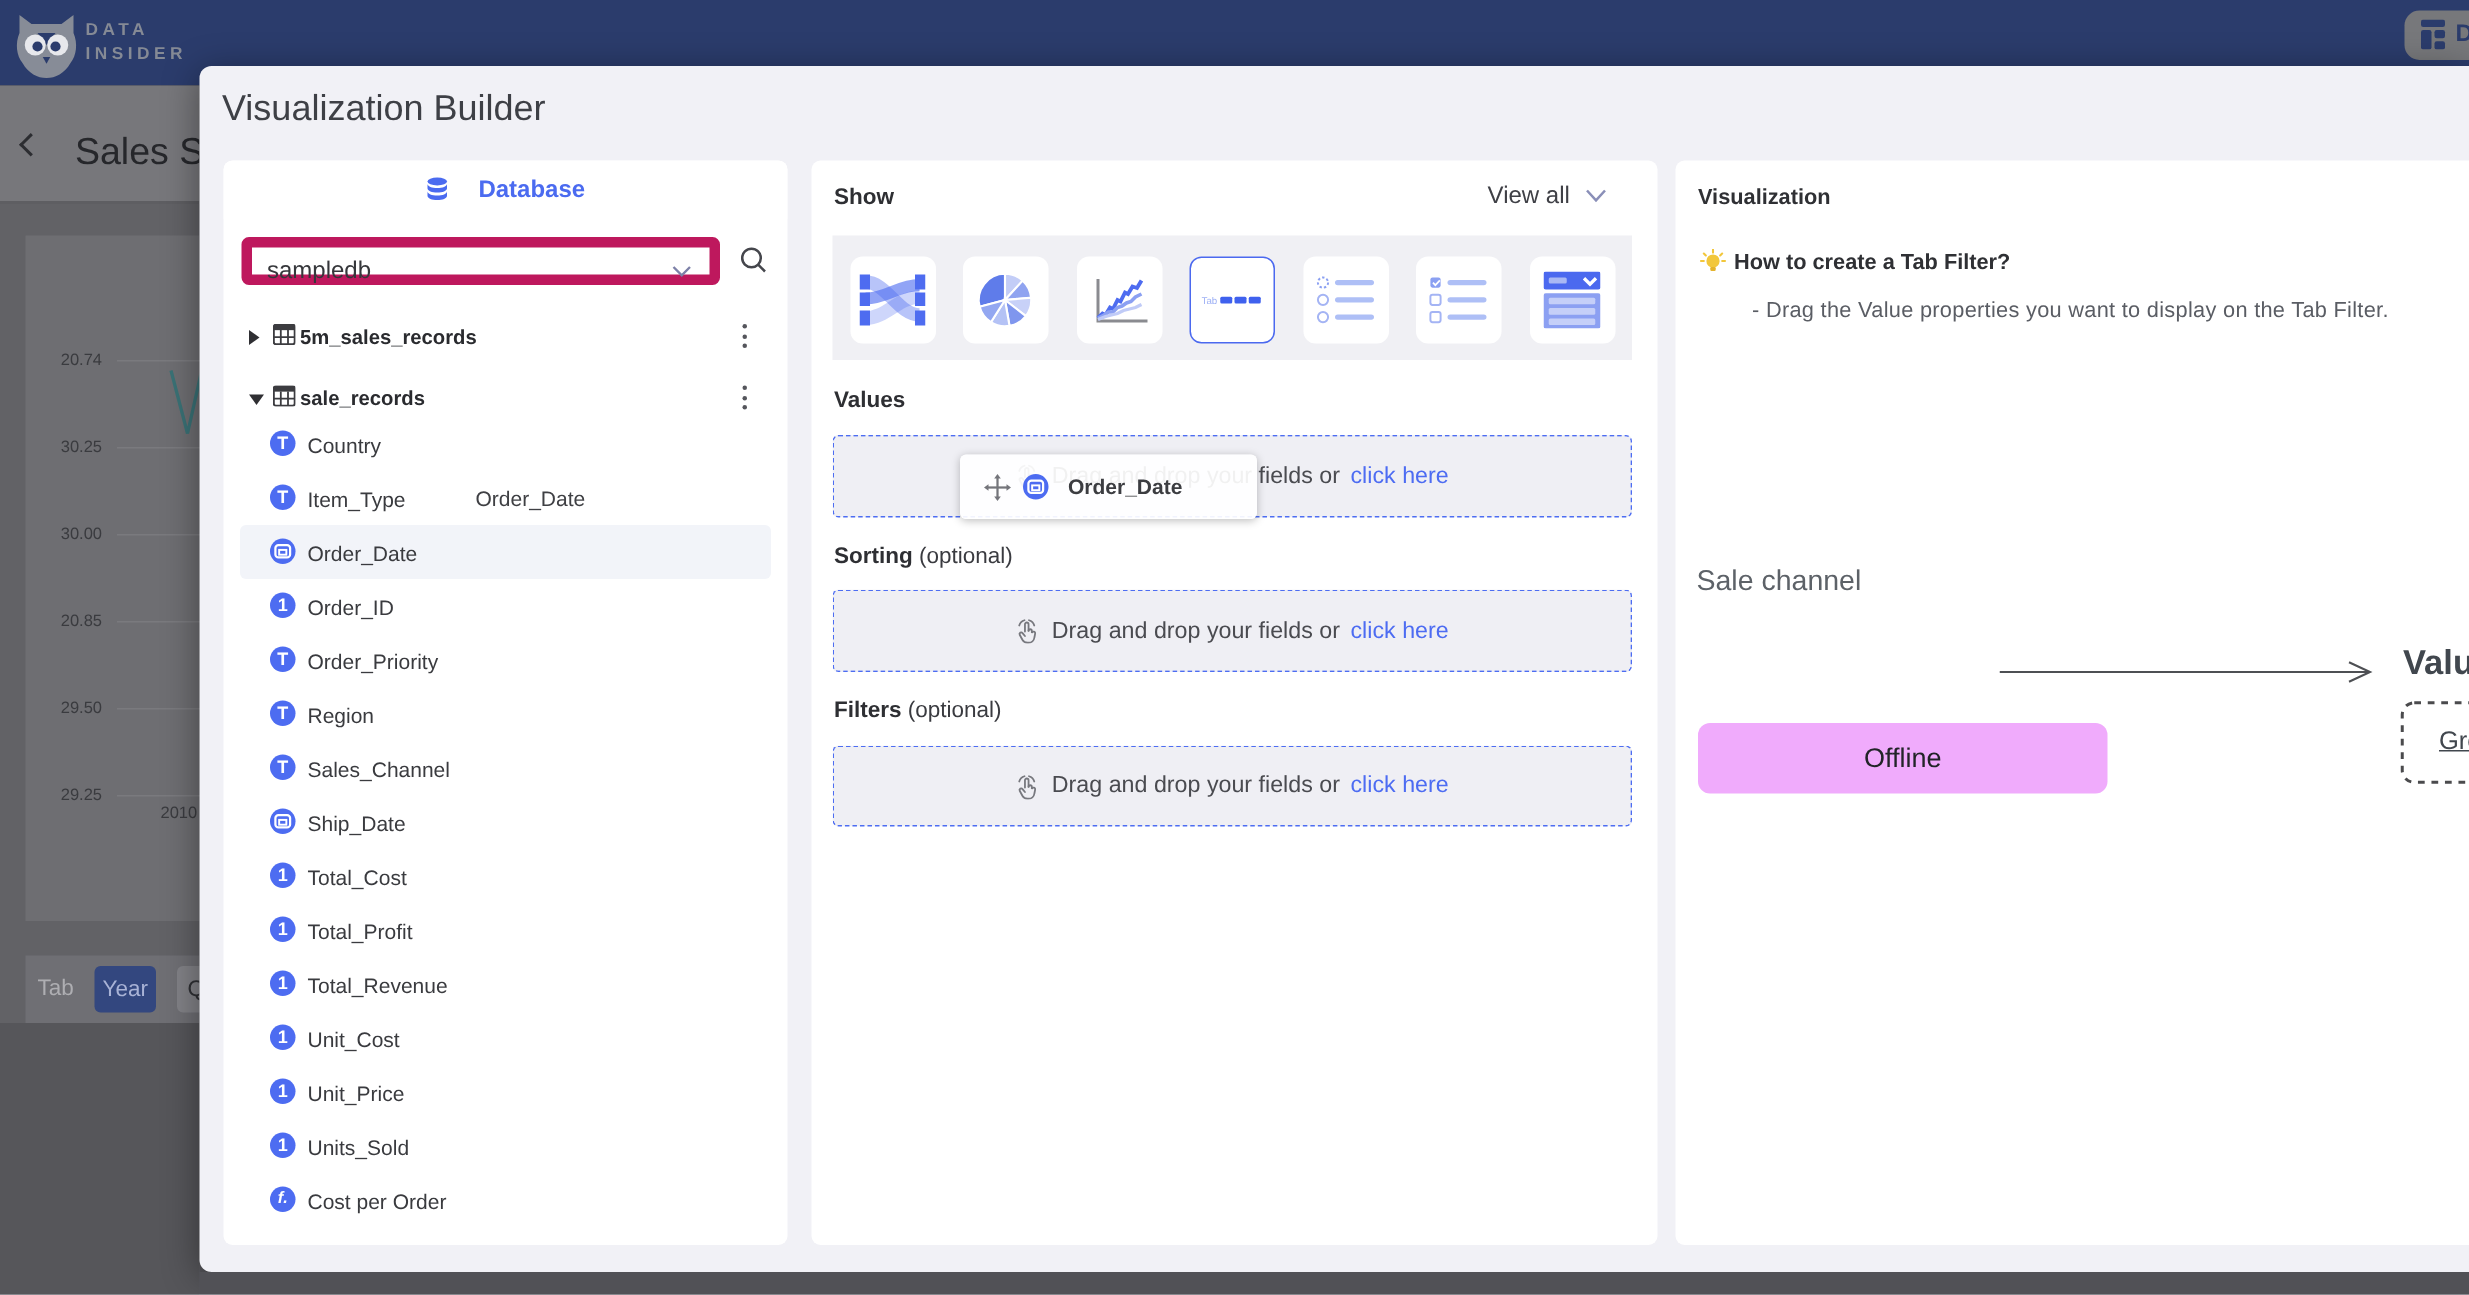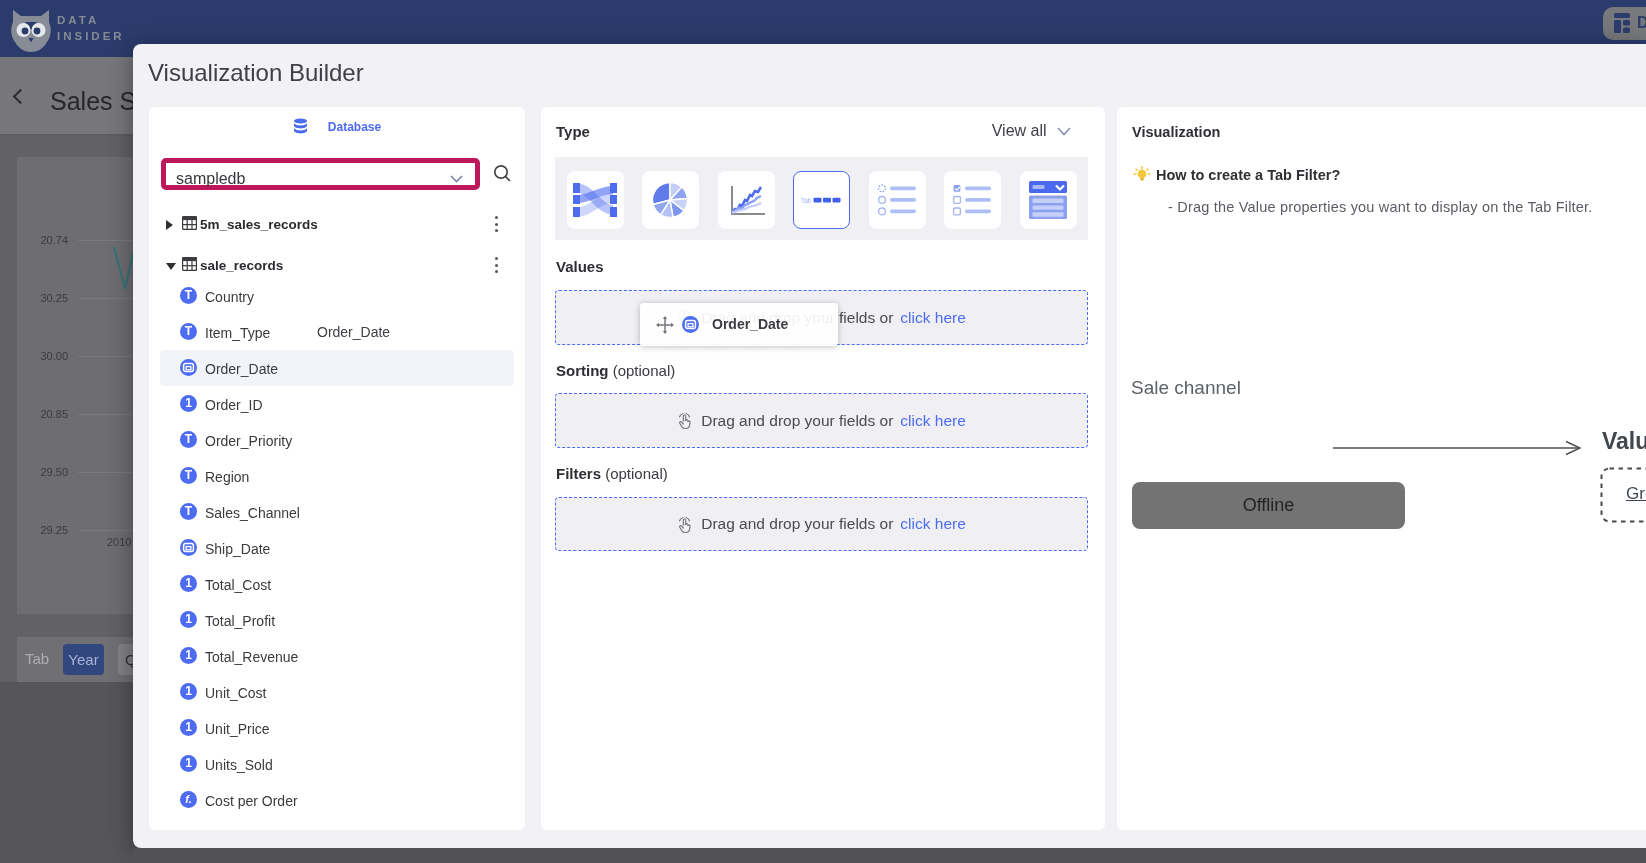--- a/index.html
+++ b/index.html
@@ -27,24 +27,24 @@
   .bg-dark { position:absolute; left:0; top:625px; width:133px; height:181px; background:#56565a; }
   
   .modal { position:absolute; left:133px; top:44px; width:1513px; height:804px; background:#f1f1f6; border-radius:8px 0 0 8px; box-shadow:0 4px 24px rgba(0,0,0,.4); z-index:3; overflow:hidden; }
   .m-title { position:absolute; left:15px; top:15px; font-size:24px; font-weight:500; color:#3e4046; }
   .card { position:absolute; top:63px; height:723px; background:#fff; border-radius:6px; }
   .card-l { left:16px;  width:376px; }
   .card-m { left:408px; width:564px; }
   .card-r { left:984px; width:662px; border-radius:6px 0 0 6px; }
   
   .tabs { position:absolute; left:0; top:0; width:100%; height:39px; display:flex; border-radius:6px 6px 0 0; overflow:hidden; }
-  .tab { flex:1; display:flex; align-items:center; justify-content:center; gap:20px; font-size:12px; font-weight:bold; }
+  .tab { flex:1; display:flex; align-items:center; justify-content:center; gap:20px; font-size:16px; font-weight:bold; }
   .tab.on  { background:#fff; color:#4b6bf0; }
   .tab.off { background:#f5f5f7; color:#292a2e; }
-  .searchbox { position:absolute; left:0; top:0; width:319px; height:34px; border:5px solid #be185d; border-radius:5px; background:#fff; }
+  .searchbox { position:absolute; left:0; top:0; width:319px; height:34px; border:7px solid #be185d; border-radius:5px; background:#fff; }
   .searchbox .txt { position:absolute; left:10px; top:7px; font-size:16px; color:#36373b; }
   .trow { position:absolute; left:0; width:100%; height:28px; }
   .trow .tri { position:absolute; left:17px; top:9px; }
   .trow .ticon { position:absolute; left:33px; top:5px; }
   .trow .tname { position:absolute; left:51px; top:6px; font-size:13.5px; font-weight:bold; color:#2a2b2f; }
   .kebab { position:absolute; right:26px; top:5px; width:4px; }
   .kebab i { display:block; width:3px; height:3px; border-radius:50%; background:#55565c; margin:0 0 3.5px 0; }
   .frow { position:absolute; left:0; width:100%; height:36px; }
   .frow .fico { position:absolute; left:31px; top:9px; width:17px; height:17px; border-radius:50%; background:#4d6cf1; color:#fff; text-align:center; font-size:12px; font-weight:bold; line-height:17px; }
   .frow .fname { position:absolute; left:56px; top:11px; font-size:14px; color:#3a3b3f; }
@@ -63,21 +63,21 @@
   .ghost { position:absolute; left:99px; top:196px; width:198px; height:43px; background:rgba(255,255,255,.92); border-radius:4px; box-shadow:0 1px 6px rgba(0,0,0,.25); z-index:5; }
   .ghost .gico { position:absolute; left:42px; top:13px; width:17px; height:17px; border-radius:50%; background:#4d6cf1; }
   .ghost .gname { position:absolute; left:72px; top:13px; font-size:14px; font-weight:600; color:#3c3d41; }
   
   .viz-h { position:absolute; left:15px; top:17px; font-size:14.5px; font-weight:bold; color:#2f3034; }
   .howto { position:absolute; left:39px; top:60px; font-size:14.5px; font-weight:bold; color:#2f3034; }
   .howto-sub { position:absolute; left:39px; top:92px; font-size:14.5px; color:#5a5d64; letter-spacing:0.2px;margin-left:12px; }
   .salechan { position:absolute; left:14px; top:270px; font-size:19px; font-weight:500; color:#5d6268; }
   .btn { position:absolute; left:15px; width:273px; height:47px; border-radius:8px; text-align:center; font-size:18px; line-height:47px; }
   .btn.showall { top:318px; background:#5b73e9; color:#fff; font-weight:bold; }
-  .btn.lite { background:#737373; color:#222428; }
+  .btn.lite { background:#f0abfc; color:#222428; }
   .value-h { position:absolute; left:485px; top:321px; font-size:23px; font-weight:bold; color:#41474e; white-space:nowrap; }
   .dashbox { position:absolute; left:483px; top:360px; width:140px; height:56px; }
   .dashbox .grp { position:absolute; left:26px; top:17px; font-size:17px; color:#41474e; text-decoration:underline; white-space:nowrap; }
   .bgbottom { position:absolute; left:133px; top:848px; width:1513px; height:15px; background:#515156; z-index:4; }
 </style>
 </head>
 <body>
 
 <div class="nav" id="nav">
   <svg class="abs" style="left:9px;top:6px" width="44" height="46" viewBox="0 0 44 46">
@@ -251,21 +251,21 @@
         <div class="fico">1</div>
         <div class="fname">Units_Sold</div>
       </div>
     <div class="frow" style="top:675px">
         <div class="fico" style="font-style:italic;font-size:11px">f.</div>
         <div class="fname">Cost per Order</div>
       </div>
   </div>
 
   <div class="card card-m">
-    <div class="sec-label" style="top:16px">Type</div>
+    <div class="sec-label" style="top:16px">Show</div>
     <div class="viewall">View all
       <svg style="margin-left:6px" width="14" height="9" viewBox="0 0 14 9">
           <path d="M1 1 L7 7.5 L13 1" stroke="#8a8fb8" stroke-width="1.7" fill="none"></path>
         </svg>
     </div>
     <div class="iconstrip" id="iconstrip">
       <div class="tile" style="left:11.5px">
           <div style="position:absolute;left:50%;top:50%;transform:translate(-50%,-50%);line-height:0"><svg width="44" height="36" viewBox="0 0 44 36">
               <g fill="none">
                 <path d="M4 6 C18 6 26 28 40 28" stroke="rgba(78,108,240,0.40)" stroke-width="9"></path>

